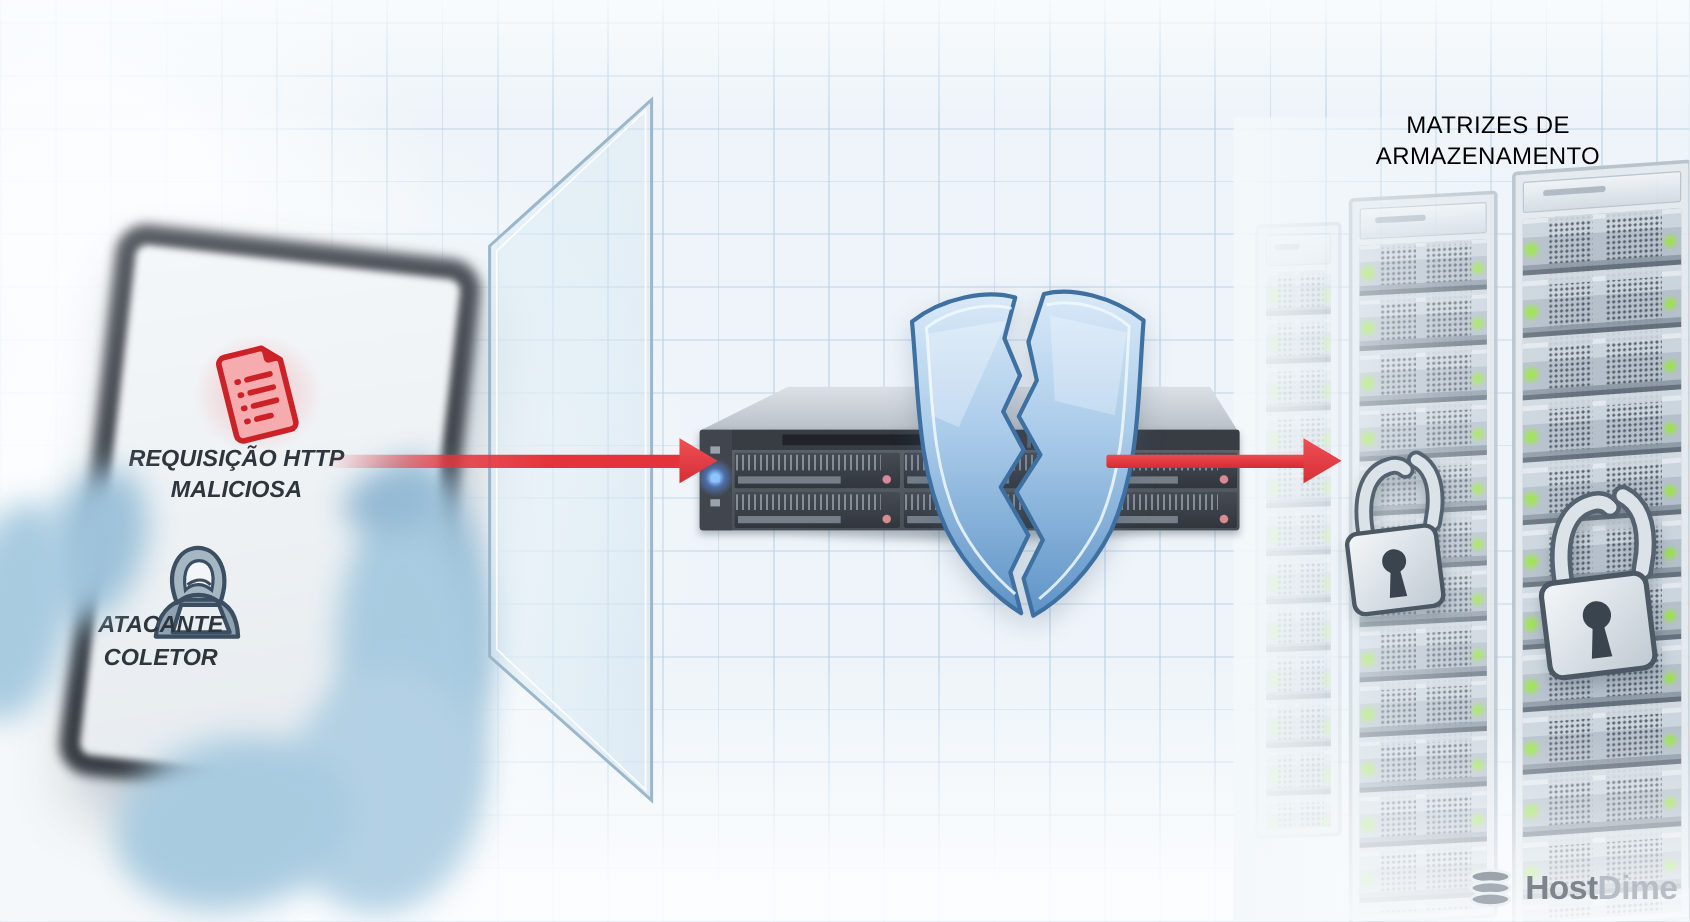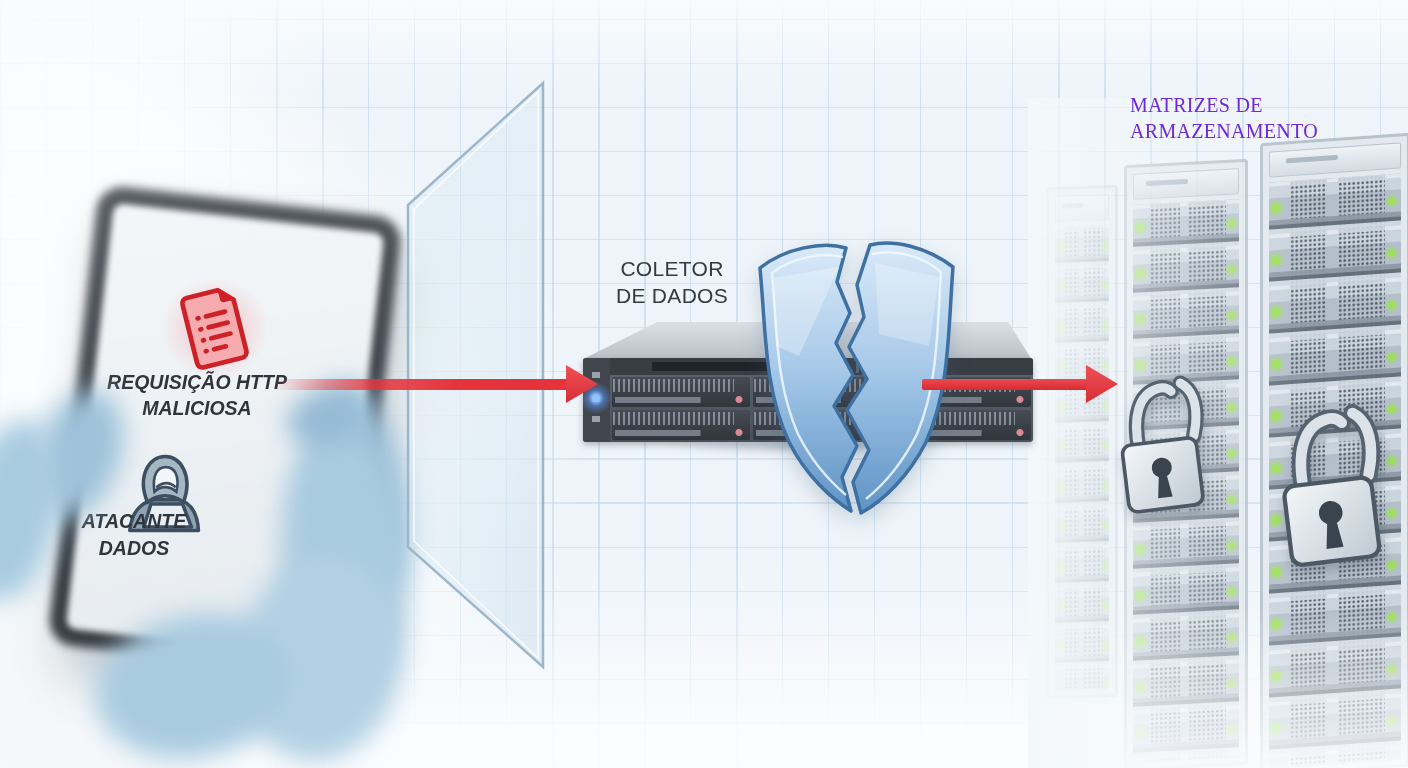--- a/index.html
+++ b/index.html
@@ -128,22 +128,22 @@
   .m2{left:52%;width:36%;}
   .rack1{left:10px;top:68px;width:72px;height:512px;--cy:40px;opacity:.5;transform:skewY(-2deg);}
   .rack2{left:88px;top:44px;width:124px;height:606px;--cy:46px;opacity:.85;transform:skewY(-3deg);}
   .rack3{left:224px;top:20px;width:150px;height:634px;--cy:52px;opacity:.95;transform:skewY(-4deg);}
   .racks-fade{position:absolute;inset:-20px 0 0 -8px;pointer-events:none;background:
       linear-gradient(90deg,rgba(243,248,251,.95) 0%,rgba(243,248,251,.5) 24%,rgba(243,248,251,.16) 50%,rgba(243,248,251,0) 78%),
       linear-gradient(0deg,rgba(250,252,254,.92) 0%,rgba(250,252,254,0) 24%);}
   .lock{position:absolute;filter:drop-shadow(2px 6px 6px rgba(60,75,90,.3));}
   .lock1{left:76px;top:254px;width:100px;height:146px;}
   .lock2{left:236px;top:282px;width:118px;height:172px;}
-  .storage-label{position:absolute;left:1130px;top:92px;width:220px;
-    font-size:20px;font-weight:500;color:#6d28d9;line-height:1.3;white-space:pre-line;letter-spacing:.3px;font-family:Liberation Serif, serif;}
+  .storage-label{position:absolute;left:1130px;top:92px;width:220px;text-align:center;
+    font-size:20px;font-weight:500;color:#000000;line-height:1.3;white-space:pre-line;letter-spacing:.3px;}
 
   
   .logo{position:absolute;left:1222px;top:722px;display:flex;align-items:center;gap:9px;}
   .logo-icon{width:40px;height:36px;}
   .logo-text{font-size:28px;font-weight:700;letter-spacing:-.5px;}
   .logo-host{color:#7e858d;}
   .logo-dime{color:#b7bdc4;}
 </style>
 </head>
 <body>
@@ -179,21 +179,21 @@
 MALICIOSA</div>
 
     <svg class="hacker-icon" viewBox="0 0 120 100">
       <path d="M 20,96 C 22,74 34,64 47,61 L 76,61 C 90,65 97,76 98,96 Z" fill="#8fa2b2" stroke="#3c4e62" stroke-width="4" stroke-linejoin="round"></path>
       <path d="M 40,64 C 28,34 42,12 60,12 C 78,12 92,34 81,64 C 68,54 52,54 40,64 Z" fill="#a6b7c4" stroke="#3c4e62" stroke-width="4" stroke-linejoin="round"></path>
       <path d="M 48,52 C 45,32 52,24 61,24 C 71,24 77,34 73,52 C 65,45 55,45 48,52 Z" fill="#f3f6f8" stroke="#3c4e62" stroke-width="3"></path>
       <path d="M 50,47 C 58,41 66,41 72,47" stroke="#3c4e62" stroke-width="3" fill="none"></path>
       <path d="M 36,92 L 44,66 L 80,66 L 90,92 Z" fill="#e8eef2" stroke="#3c4e62" stroke-width="4" stroke-linejoin="round"></path>
     </svg>
     <div class="atk-label">ATACANTE
-DADOS</div>
+COLETOR</div>
 
     <div class="blob h-blur thumb1"></div>
     <div class="blob h-blur thumb2"></div>
     <div class="blob h-blur hand1"></div>
     <div class="blob h-blur hand2"></div>
     <div class="blob h-blur hand3"></div>
     <div class="blob h-blur hand4"></div>
     <div class="blob h-blur hand5"></div>
   </div>
 
@@ -273,22 +273,20 @@
         <i class="bay"></i>
         <i class="bay"></i>
         <i class="bay"></i>
         <i class="bay"></i>
         <i class="bay"></i>
         <i class="bay"></i>
       </div>
     </div>
     <div class="srv-shadow"></div>
   </div>
-  <div class="collector-label">COLETOR
-DE DADOS</div>
 
   <div class="arrow arrow1">
     <span class="shaft"></span>
     <span class="head"></span>
   </div>
 
   <svg class="shield" viewBox="0 0 228 295">
     <defs>
       <linearGradient id="shg" x1="0" y1="0" x2="0" y2="1">
         <stop offset="0" stop-color="#d9e9f8"></stop>
@@ -305,14 +303,22 @@
     <path d="M 30,42 L 96,31 L 56,120 L 33,110 Z" fill="rgba(255,255,255,.30)"></path>
     <path d="M 132,27 L 196,41 L 186,110 L 136,98 Z" fill="rgba(255,255,255,.28)"></path>
   </svg>
 
   <div class="arrow arrow2">
     <span class="shaft"></span>
     <span class="head"></span>
   </div>
 
 
+  <div class="logo">
+    <svg class="logo-icon" viewBox="0 0 42 38">
+      <ellipse cx="21" cy="9" rx="17" ry="5.5" fill="#9ba3ab" stroke="#edf2f6" stroke-width="2.5"></ellipse>
+      <ellipse cx="21" cy="19" rx="17" ry="5.5" fill="#a6adb5" stroke="#edf2f6" stroke-width="2.5"></ellipse>
+      <ellipse cx="21" cy="29" rx="17" ry="5.5" fill="#a6adb5" stroke="#edf2f6" stroke-width="2.5"></ellipse>
+    </svg>
+    <span class="logo-text"><span class="logo-host">Host</span><span class="logo-dime">Dime</span></span>
+  </div>
 
 </div>
 
 </body></html>

